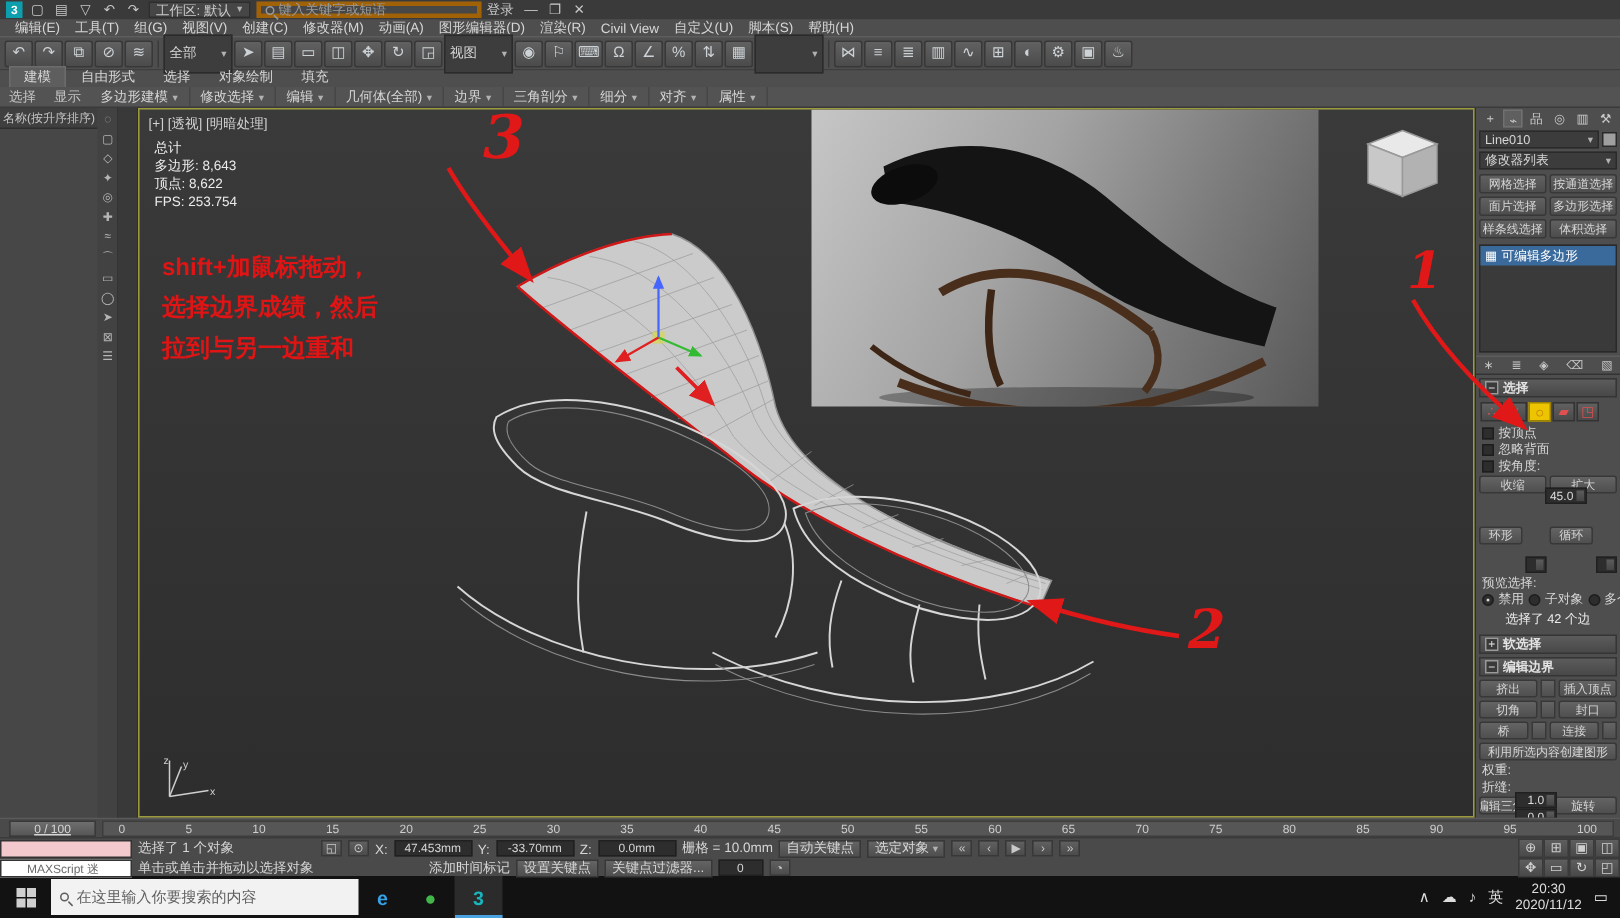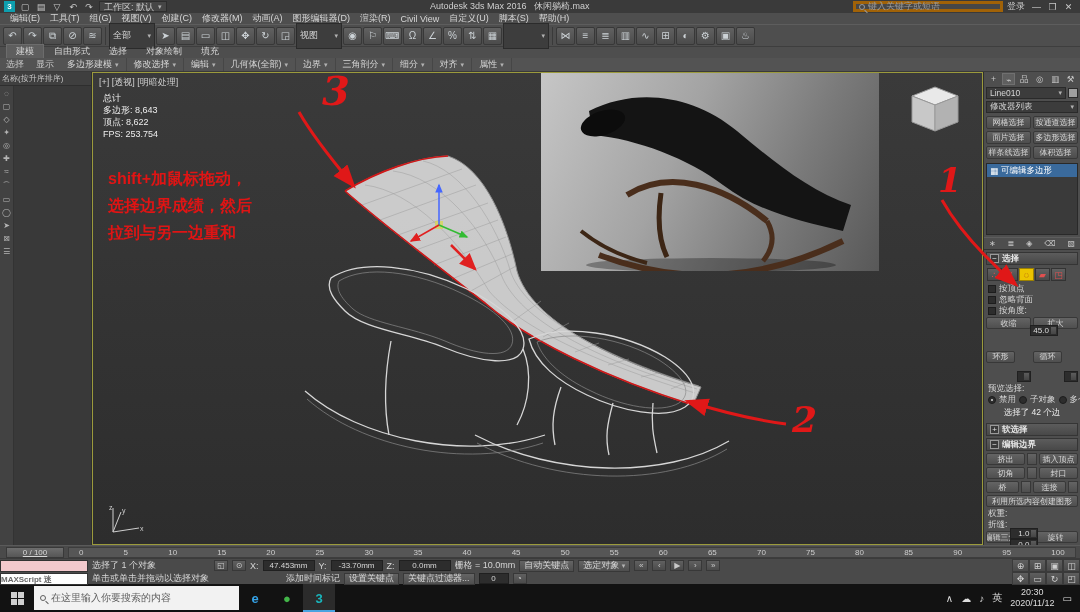--- a/index.html
+++ b/index.html
@@ -50,21 +50,21 @@
   .ribbon-groups { height:14px; background:#535353; border-bottom:1px solid #3a3a3a;
                    display:flex; align-items:center; font-size:9px; }
   .rlabel { padding:0 6px; color:#c5c5c5; }
   .rgroup { padding:0 7px; border-right:1px solid #464646; display:flex; gap:3px;
             align-items:center; white-space:nowrap; }
 
   
   .workarea { display:flex; height:473px; }
 
   .scene-explorer { width:92px; flex:none; background:#474747; border-right:1px solid #2e2e2e;
-                    display:flex; flex-direction:column; }
+                    display:flex; flex-direction:row; }
   .se-header { height:14px; background:#3f3f3f; border-bottom:1px solid #2e2e2e; font-size:8px;
                color:#c6c6c6; display:flex; align-items:center; padding:0 2px; }
   .se-body { flex:1; display:flex; }
   .se-toolbar { width:14px; background:#424242; border-right:1px solid #333; display:flex;
                 flex-direction:column; align-items:center; padding-top:3px; gap:4px;
                 font-size:8px; color:#b5b5b5; }
   .se-list { flex:1; background:#393939; }
 
   .viewport { flex:1; position:relative; background:linear-gradient(#3a3a3a,#2d2d2d);
               border:1px solid #9b9a3c; overflow:hidden; }
@@ -134,21 +134,21 @@
   .ts-ruler { flex:1; height:11px; margin:0 4px; background:#565656; border:1px solid #3d3d3d;
               display:flex; justify-content:space-between; align-items:center; padding:0 10px;
               font-size:8px; color:#cdcdcd; }
 
   
   .statusbar { position:relative; height:26px; background:#4a4a4a; border-top:1px solid #3b3b3b; font-size:9px; }
   .sb-row { position:absolute; left:0; right:0; height:13px; display:flex; align-items:center; gap:4px; }
   .sb-row.r1 { top:0; } .sb-row.r2 { top:13px; }
   .lcell { width:88px; height:12px; flex:none; border:1px solid #333; }
   .lcell.pink { background:#f3c9cd; }
-  .lcell.white { background:#ffffff; color:#6a6a6a; font-size:8px; line-height:11px; padding-left:0;font-weight:bold; }
+  .lcell.white { background:#ffffff; color:#6a6a6a; font-size:8px; line-height:11px; padding-left:17px; }
   .sb-ico { width:14px; height:11px; background:linear-gradient(#606060,#4b4b4b); border:1px solid #383838;
             display:flex; align-items:center; justify-content:center; font-size:8px; color:#c9c9c9; flex:none; }
   .xyz-field { width:52px; height:11px; background:#2d2d2d; border:1px solid #202020; display:flex;
                align-items:center; justify-content:center; font-size:8px; }
   .sb-btn { height:12px; background:linear-gradient(#646464,#4e4e4e); border:1px solid #383838;
             display:flex; align-items:center; padding:0 4px; white-space:nowrap; flex:none; }
   .frame-field { width:30px; height:11px; background:#2d2d2d; border:1px solid #202020;
                  display:flex; align-items:center; justify-content:center; font-size:8px; }
   .navgrid { position:absolute; right:0; top:0; bottom:0; width:68px; display:grid;
              grid-template-columns:repeat(4,1fr); grid-template-rows:13px 13px; }
@@ -178,23 +178,20 @@
 <div class="titlebar">
   <span class="logo-badge">3</span>
   <span class="qicon">▢</span>
     <span class="qicon">▤</span>
     <span class="qicon">▽</span>
     <span class="qicon">↶</span>
     <span class="qicon">↷</span>
   <span class="workspace-box">
     <span>工作区: 默认</span>
     <span class="caret">▾</span>
-  </span>
-  <span class="tb-title nw">
-    <span>Autodesk 3ds Max 2016</span>&nbsp;&nbsp;&nbsp;<span>休闲躺椅.max</span>
   </span>
   <span class="tb-search">
     <span class="mag"></span>
     <span class="nw">键入关键字或短语</span>
   </span>
   <span>登录</span>
   <span class="winbtns">
     <span>—</span>
     <span>❐</span>
     <span>✕</span>

